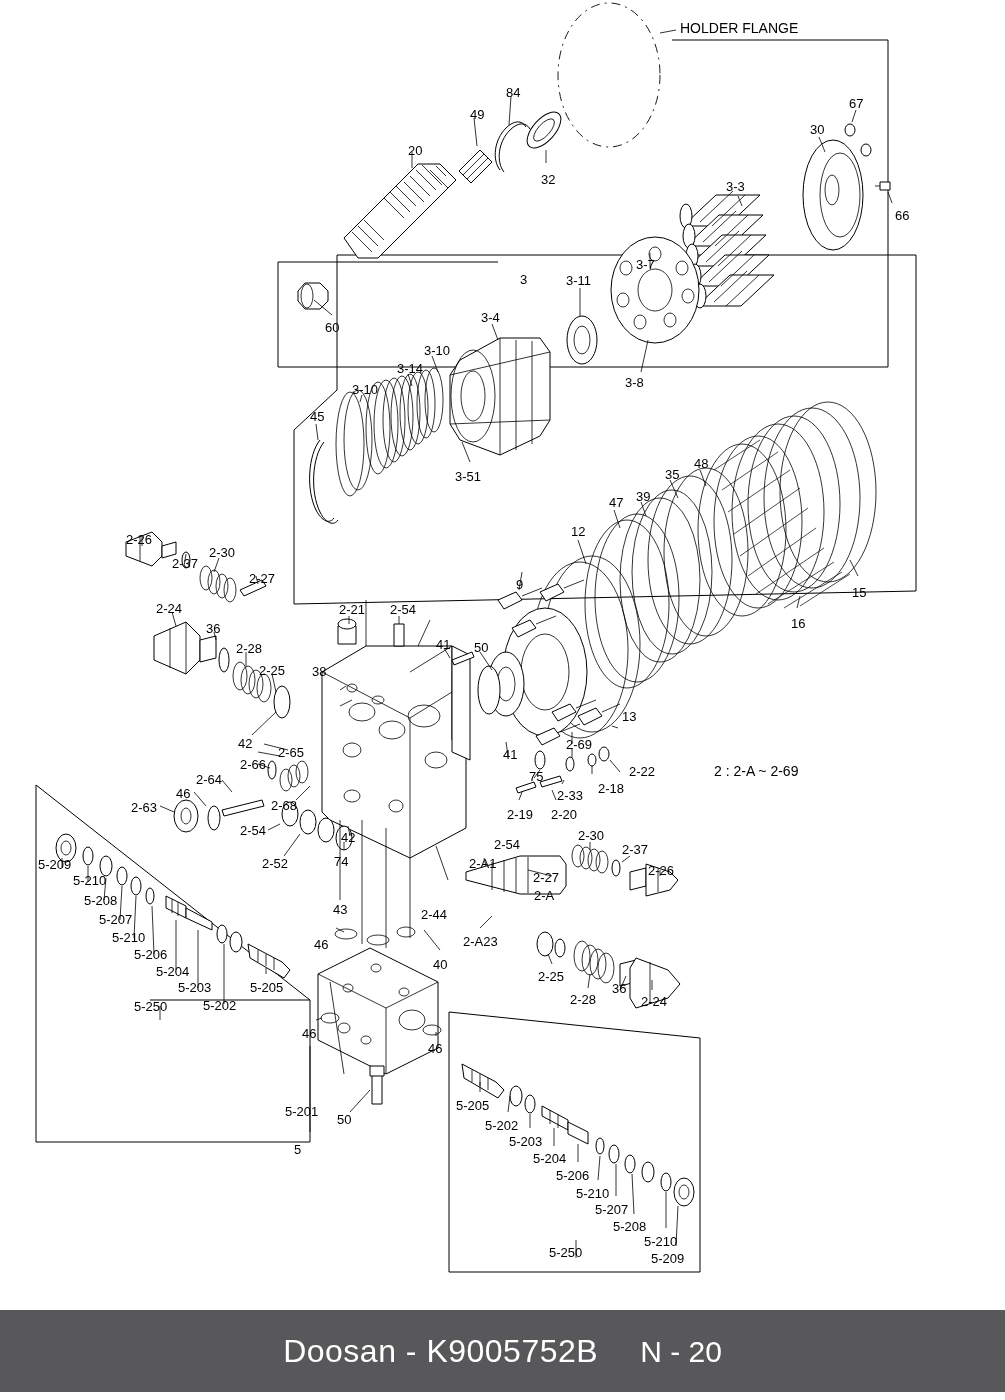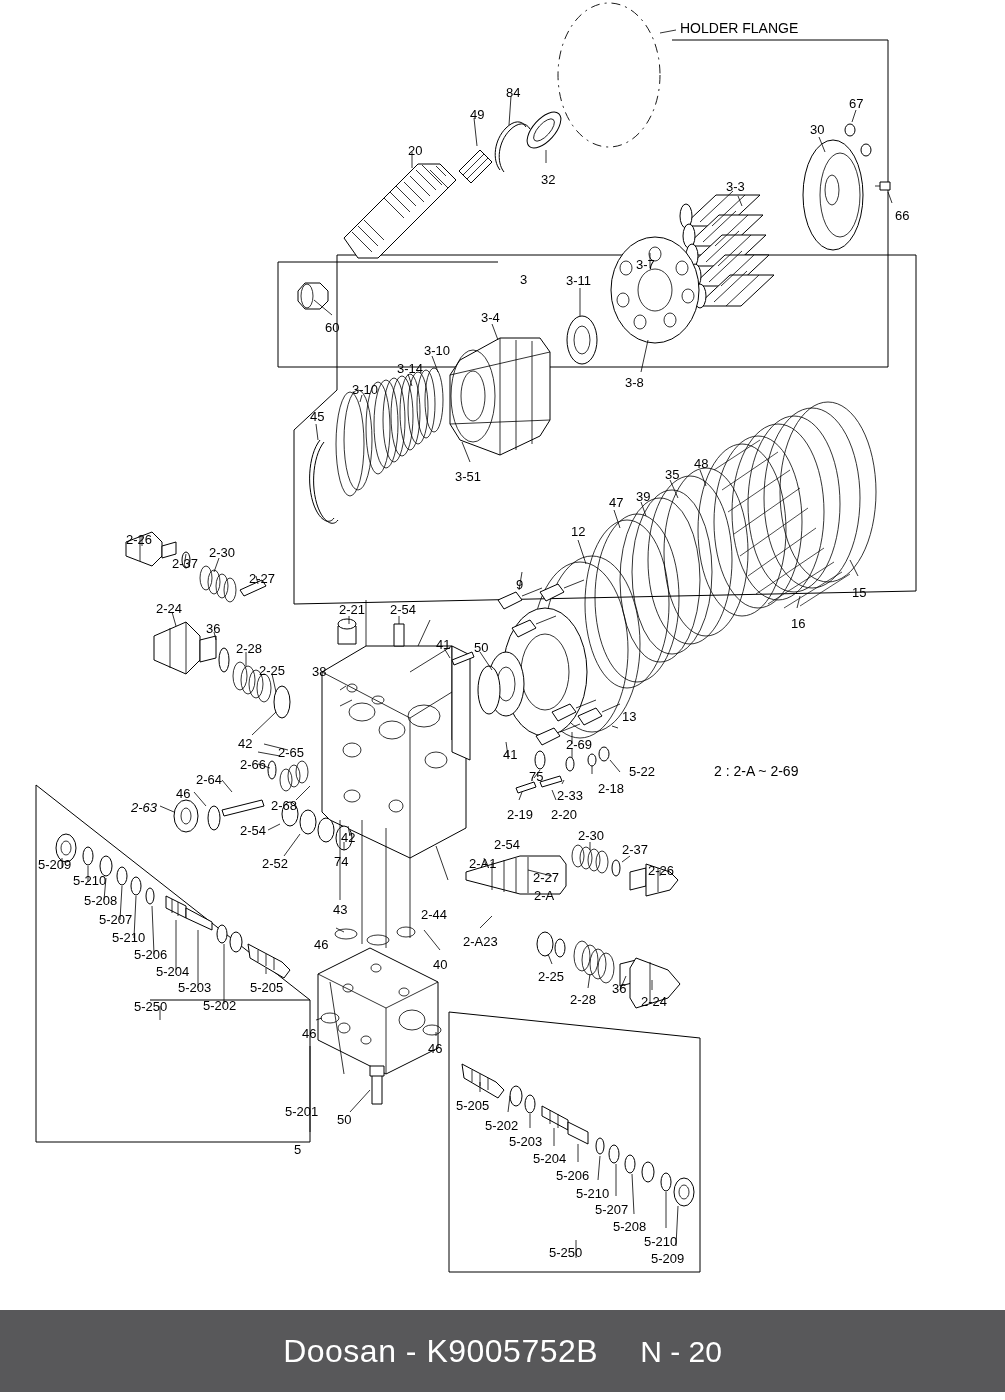--- a/index.html
+++ b/index.html
@@ -595,31 +595,31 @@
     <div class="label" style="left:206px; top:622px;">36</div>
     <div class="label" style="left:236px; top:642px;">2-28</div>
     <div class="label" style="left:339px; top:603px;">2-21</div>
     <div class="label" style="left:390px; top:603px;">2-54</div>
     <div class="label" style="left:436px; top:638px;">41</div>
     <div class="label" style="left:474px; top:641px;">50</div>
     <div class="label" style="left:259px; top:664px;">2-25</div>
     <div class="label" style="left:312px; top:665px;">38</div>
     <div class="label" style="left:622px; top:710px;">13</div>
     <div class="label" style="left:566px; top:738px;">2-69</div>
-    <div class="label" style="left:629px; top:765px;">5-22</div>
+    <div class="label" style="left:629px; top:765px;">2-22</div>
     <div class="label" style="left:598px; top:782px;">2-18</div>
     <div class="label" style="left:557px; top:789px;">2-33</div>
     <div class="label" style="left:529px; top:770px;">75</div>
     <div class="label" style="left:503px; top:748px;">41</div>
     <div class="label" style="left:238px; top:737px;">42</div>
     <div class="label" style="left:278px; top:746px;">2-65</div>
     <div class="label" style="left:232px; top:758px;margin-left:8px;">2-66</div>
     <div class="label" style="left:196px; top:773px;">2-64</div>
     <div class="label" style="left:176px; top:787px;">46</div>
-    <div class="label" style="left:131px; top:801px;font-style:italic;">2-63</div>
+    <div class="label" style="left:131px; top:801px;">2-63</div>
     <div class="label" style="left:271px; top:799px;">2-68</div>
     <div class="label" style="left:240px; top:824px;">2-54</div>
     <div class="label" style="left:262px; top:857px;">2-52</div>
     <div class="label" style="left:334px; top:855px;">74</div>
     <div class="label" style="left:341px; top:831px;">42</div>
     <div class="label" style="left:507px; top:808px;">2-19</div>
     <div class="label" style="left:551px; top:808px;">2-20</div>
     <div class="label" style="left:494px; top:838px;">2-54</div>
     <div class="label" style="left:469px; top:857px;">2-A1</div>
     <div class="label" style="left:578px; top:829px;">2-30</div>

